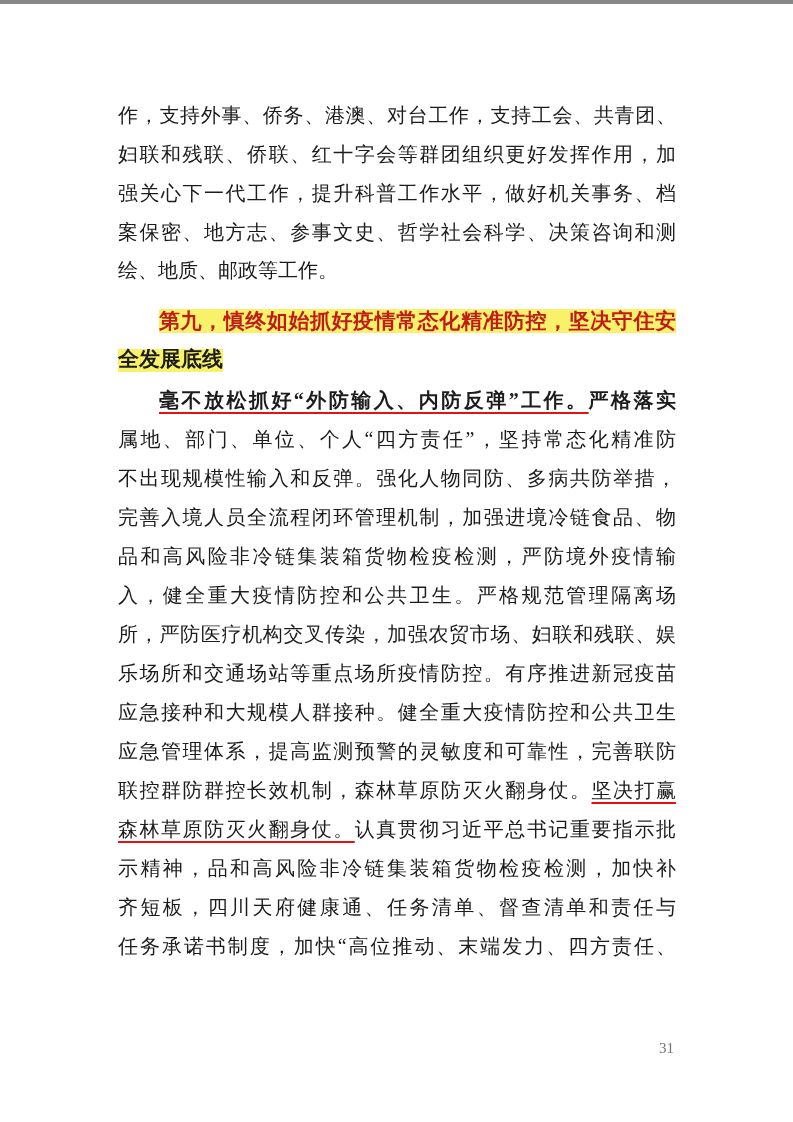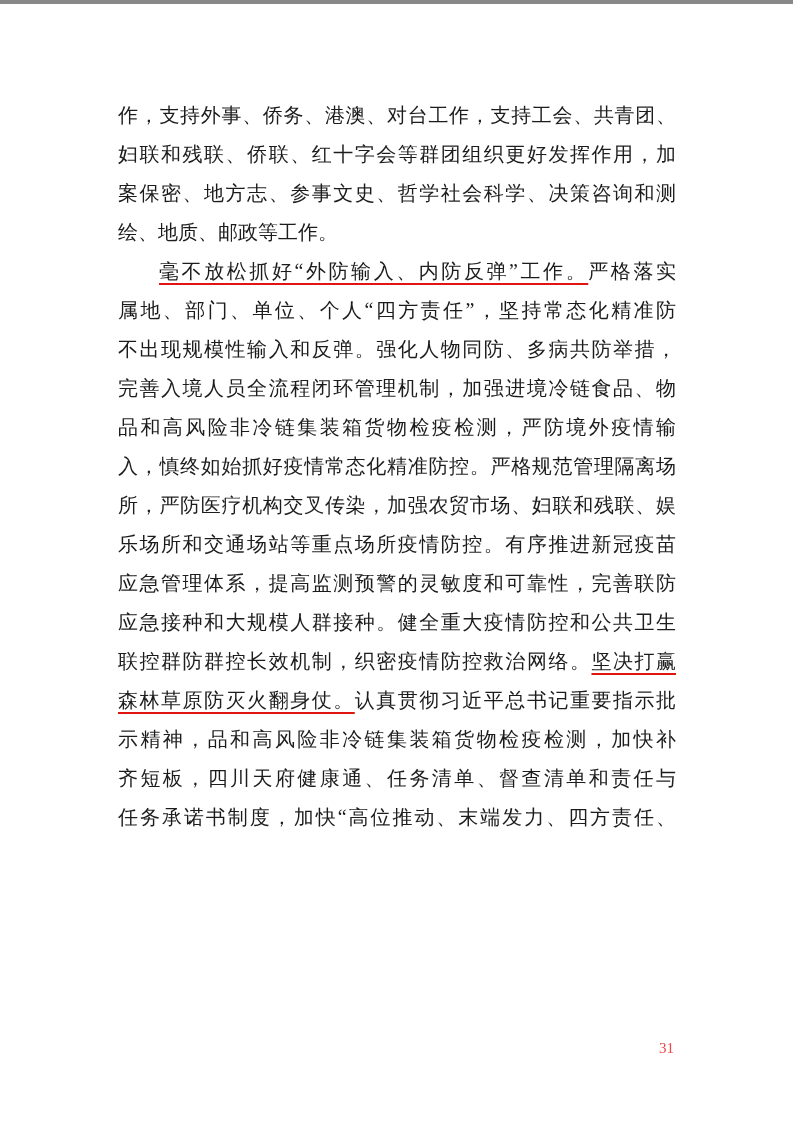--- a/index.html
+++ b/index.html
@@ -16,22 +16,22 @@
     overflow:hidden;
   }
   .block{margin:0;}
   .line{
     text-align:justify;
     text-align-last:justify;
     line-height:39px;
     height:39px;
     white-space:normal;
   }
-  .line.short{text-align-last:left;}
-  .line.indent{padding-left:41px;}
+  .line.short{text-align-last:left;font-family:Liberation Mono, monospace;}
+  .line.indent{padding-left:41px;font-weight:bold;}
   .heading{margin-top:10px;}
   .heading .line{
     font-weight:bold;
     font-size:21px;
     line-height:40px;
     height:40px;
   }
   span.hl{background:var(--hl,#f8f26a);}
   span.red{color:var(--hred,#c11b17);}
   span.ul{
@@ -39,47 +39,52 @@
     text-decoration-color:var(--ul,#e01410);
     text-decoration-thickness:2px;
     text-underline-offset:5px;
   }
   .page-number{
     position:absolute;
     top:1034px;
     right:119px;
     font-size:15px;
     line-height:20px;
-    color:#ef4444;
+    color:#737373;
     font-family:"Liberation Serif","DejaVu Serif",serif;
   }
 </style>
 </head>
 <body>
 
 <div class="page">
   <div id="doc-body">
       <div class="block">
         <div class="line"><span>作，支持外事、侨务、港澳、对台工作，支持工会、共青团、</span></div>
         <div class="line"><span>妇联和残联、侨联、红十字会等群团组织更好发挥作用，加</span></div>
+        <div class="line"><span>强关心下一代工作，提升科普工作水平，做好机关事务、档</span></div>
         <div class="line"><span>案保密、地方志、参事文史、哲学社会科学、决策咨询和测</span></div>
         <div class="line short"><span>绘、地质、邮政等工作。</span></div>
+      </div>
+      <div class="block heading">
+        <div class="line indent"><span class="hl red">第九，慎终如始抓好疫情常态化精准防控，坚决守住安</span></div>
+        <div class="line short"><span class="hl">全发展底线</span></div>
       </div>
       <div class="block">
         <div class="line indent"><span class="ul">毫不放松抓好“外防输入、内防反弹”工作。</span><span>严格落实</span></div>
         <div class="line"><span>属地、部门、单位、个人“四方责任”，坚持常态化精准防</span></div>
         <div class="line"><span>不出现规模性输入和反弹。强化人物同防、多病共防举措，</span></div>
         <div class="line"><span>完善入境人员全流程闭环管理机制，加强进境冷链食品、物</span></div>
         <div class="line"><span>品和高风险非冷链集装箱货物检疫检测，严防境外疫情输</span></div>
-        <div class="line"><span>入，慎终如始抓好疫情常态化精准防控。严格规范管理隔离场</span></div>
+        <div class="line"><span>入，健全重大疫情防控和公共卫生。严格规范管理隔离场</span></div>
         <div class="line"><span>所，严防医疗机构交叉传染，加强农贸市场、妇联和残联、娱</span></div>
         <div class="line"><span>乐场所和交通场站等重点场所疫情防控。有序推进新冠疫苗</span></div>
+        <div class="line"><span>应急接种和大规模人群接种。健全重大疫情防控和公共卫生</span></div>
         <div class="line"><span>应急管理体系，提高监测预警的灵敏度和可靠性，完善联防</span></div>
-        <div class="line"><span>应急接种和大规模人群接种。健全重大疫情防控和公共卫生</span></div>
-        <div class="line"><span>联控群防群控长效机制，织密疫情防控救治网络。</span><span class="ul">坚决打赢</span></div>
+        <div class="line"><span>联控群防群控长效机制，森林草原防灭火翻身仗。</span><span class="ul">坚决打赢</span></div>
         <div class="line"><span class="ul">森林草原防灭火翻身仗。</span><span>认真贯彻习近平总书记重要指示批</span></div>
         <div class="line"><span>示精神，品和高风险非冷链集装箱货物检疫检测，加快补</span></div>
         <div class="line"><span>齐短板，四川天府健康通、任务清单、督查清单和责任与</span></div>
         <div class="line"><span>任务承诺书制度，加快“高位推动、末端发力、四方责任、</span></div>
       </div>
     </div>
   <div class="page-number">31</div>
 </div>
 
 </body></html>

